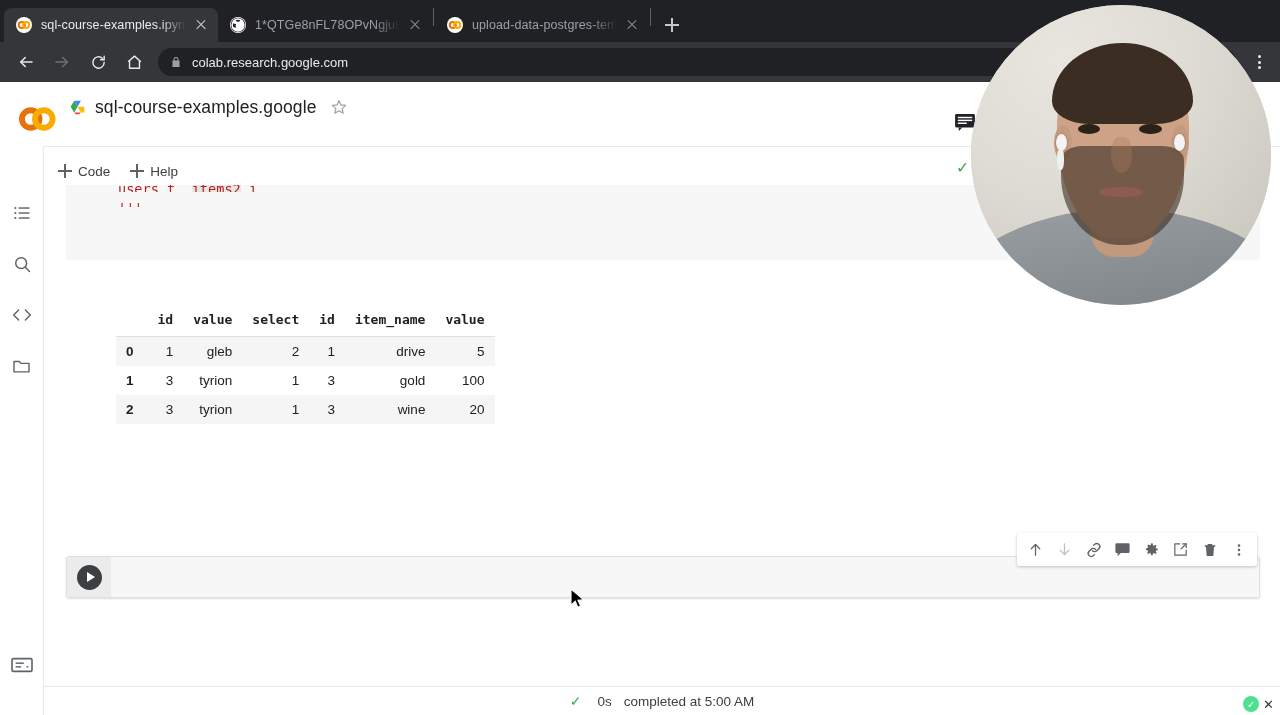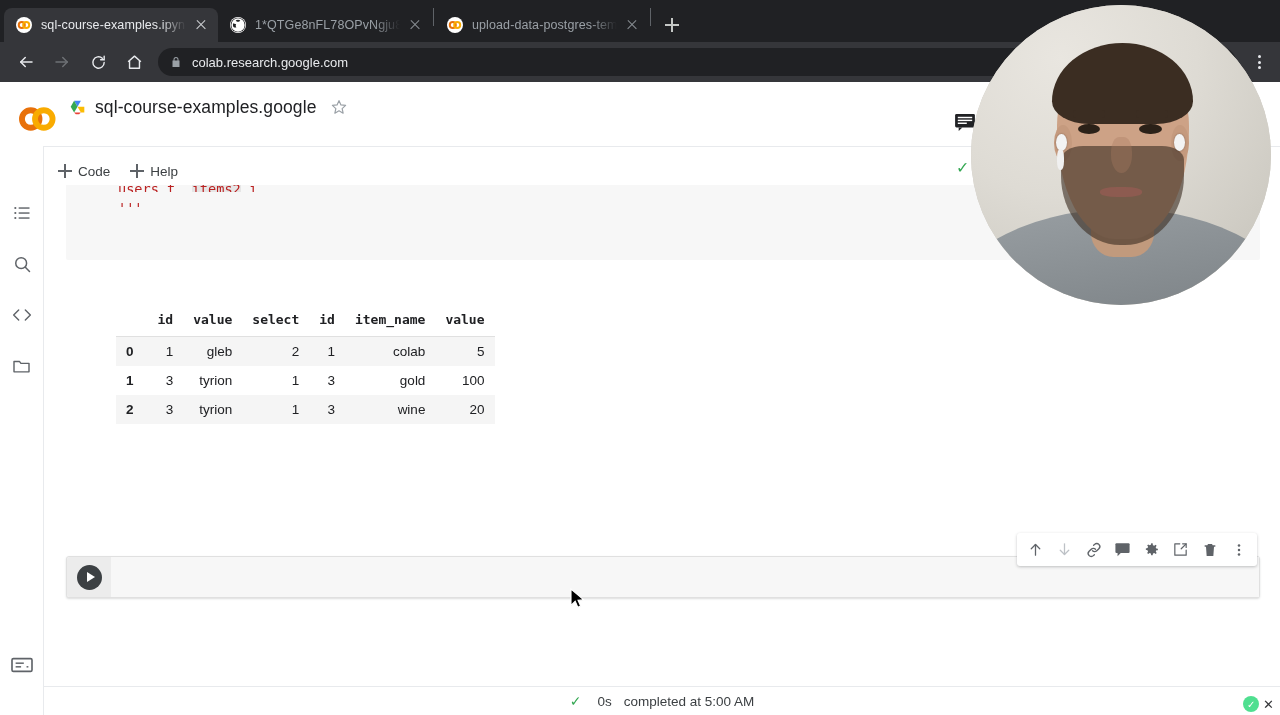--- a/index.html
+++ b/index.html
@@ -727,21 +727,21 @@
               <th>value</th>
             </tr>
           </thead>
           <tbody>
             <tr>
               <td class="idx">0</td>
               <td>1</td>
               <td>gleb</td>
               <td>2</td>
               <td>1</td>
-              <td>colab</td>
+              <td>drive</td>
               <td>5</td>
             </tr>
             <tr>
               <td class="idx">1</td>
               <td>3</td>
               <td>tyrion</td>
               <td>1</td>
               <td>3</td>
               <td>gold</td>
               <td>100</td>

